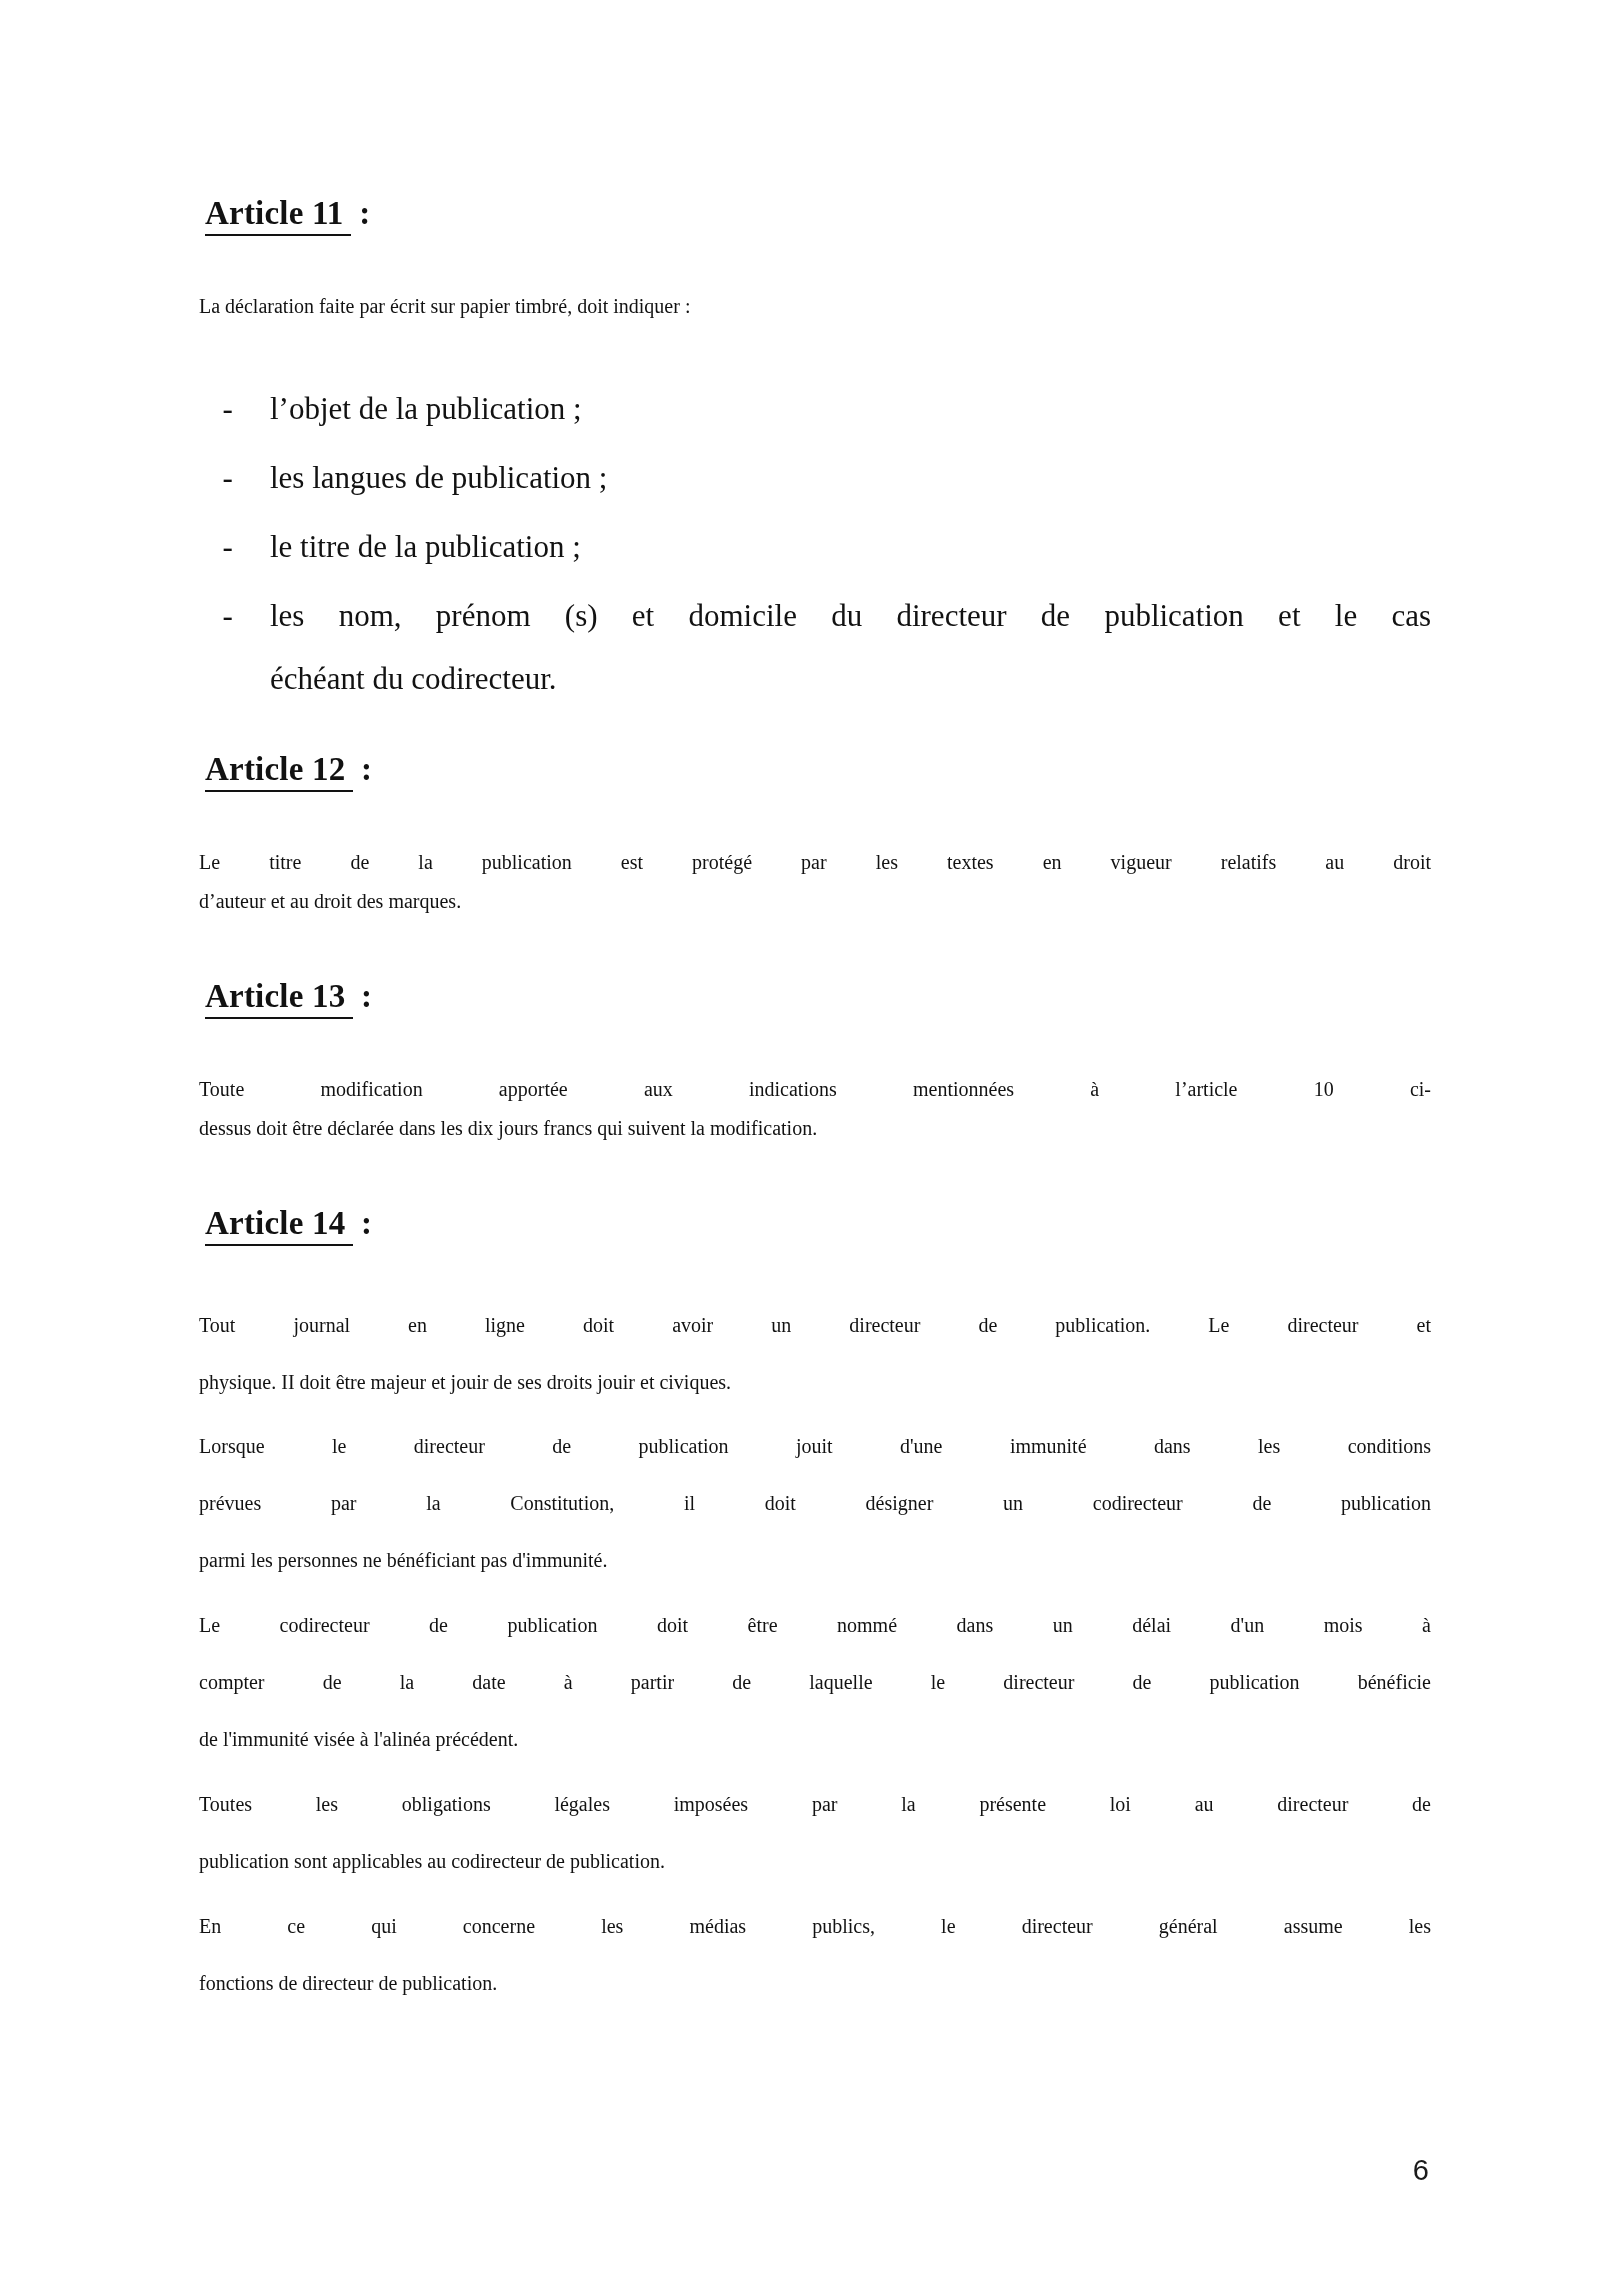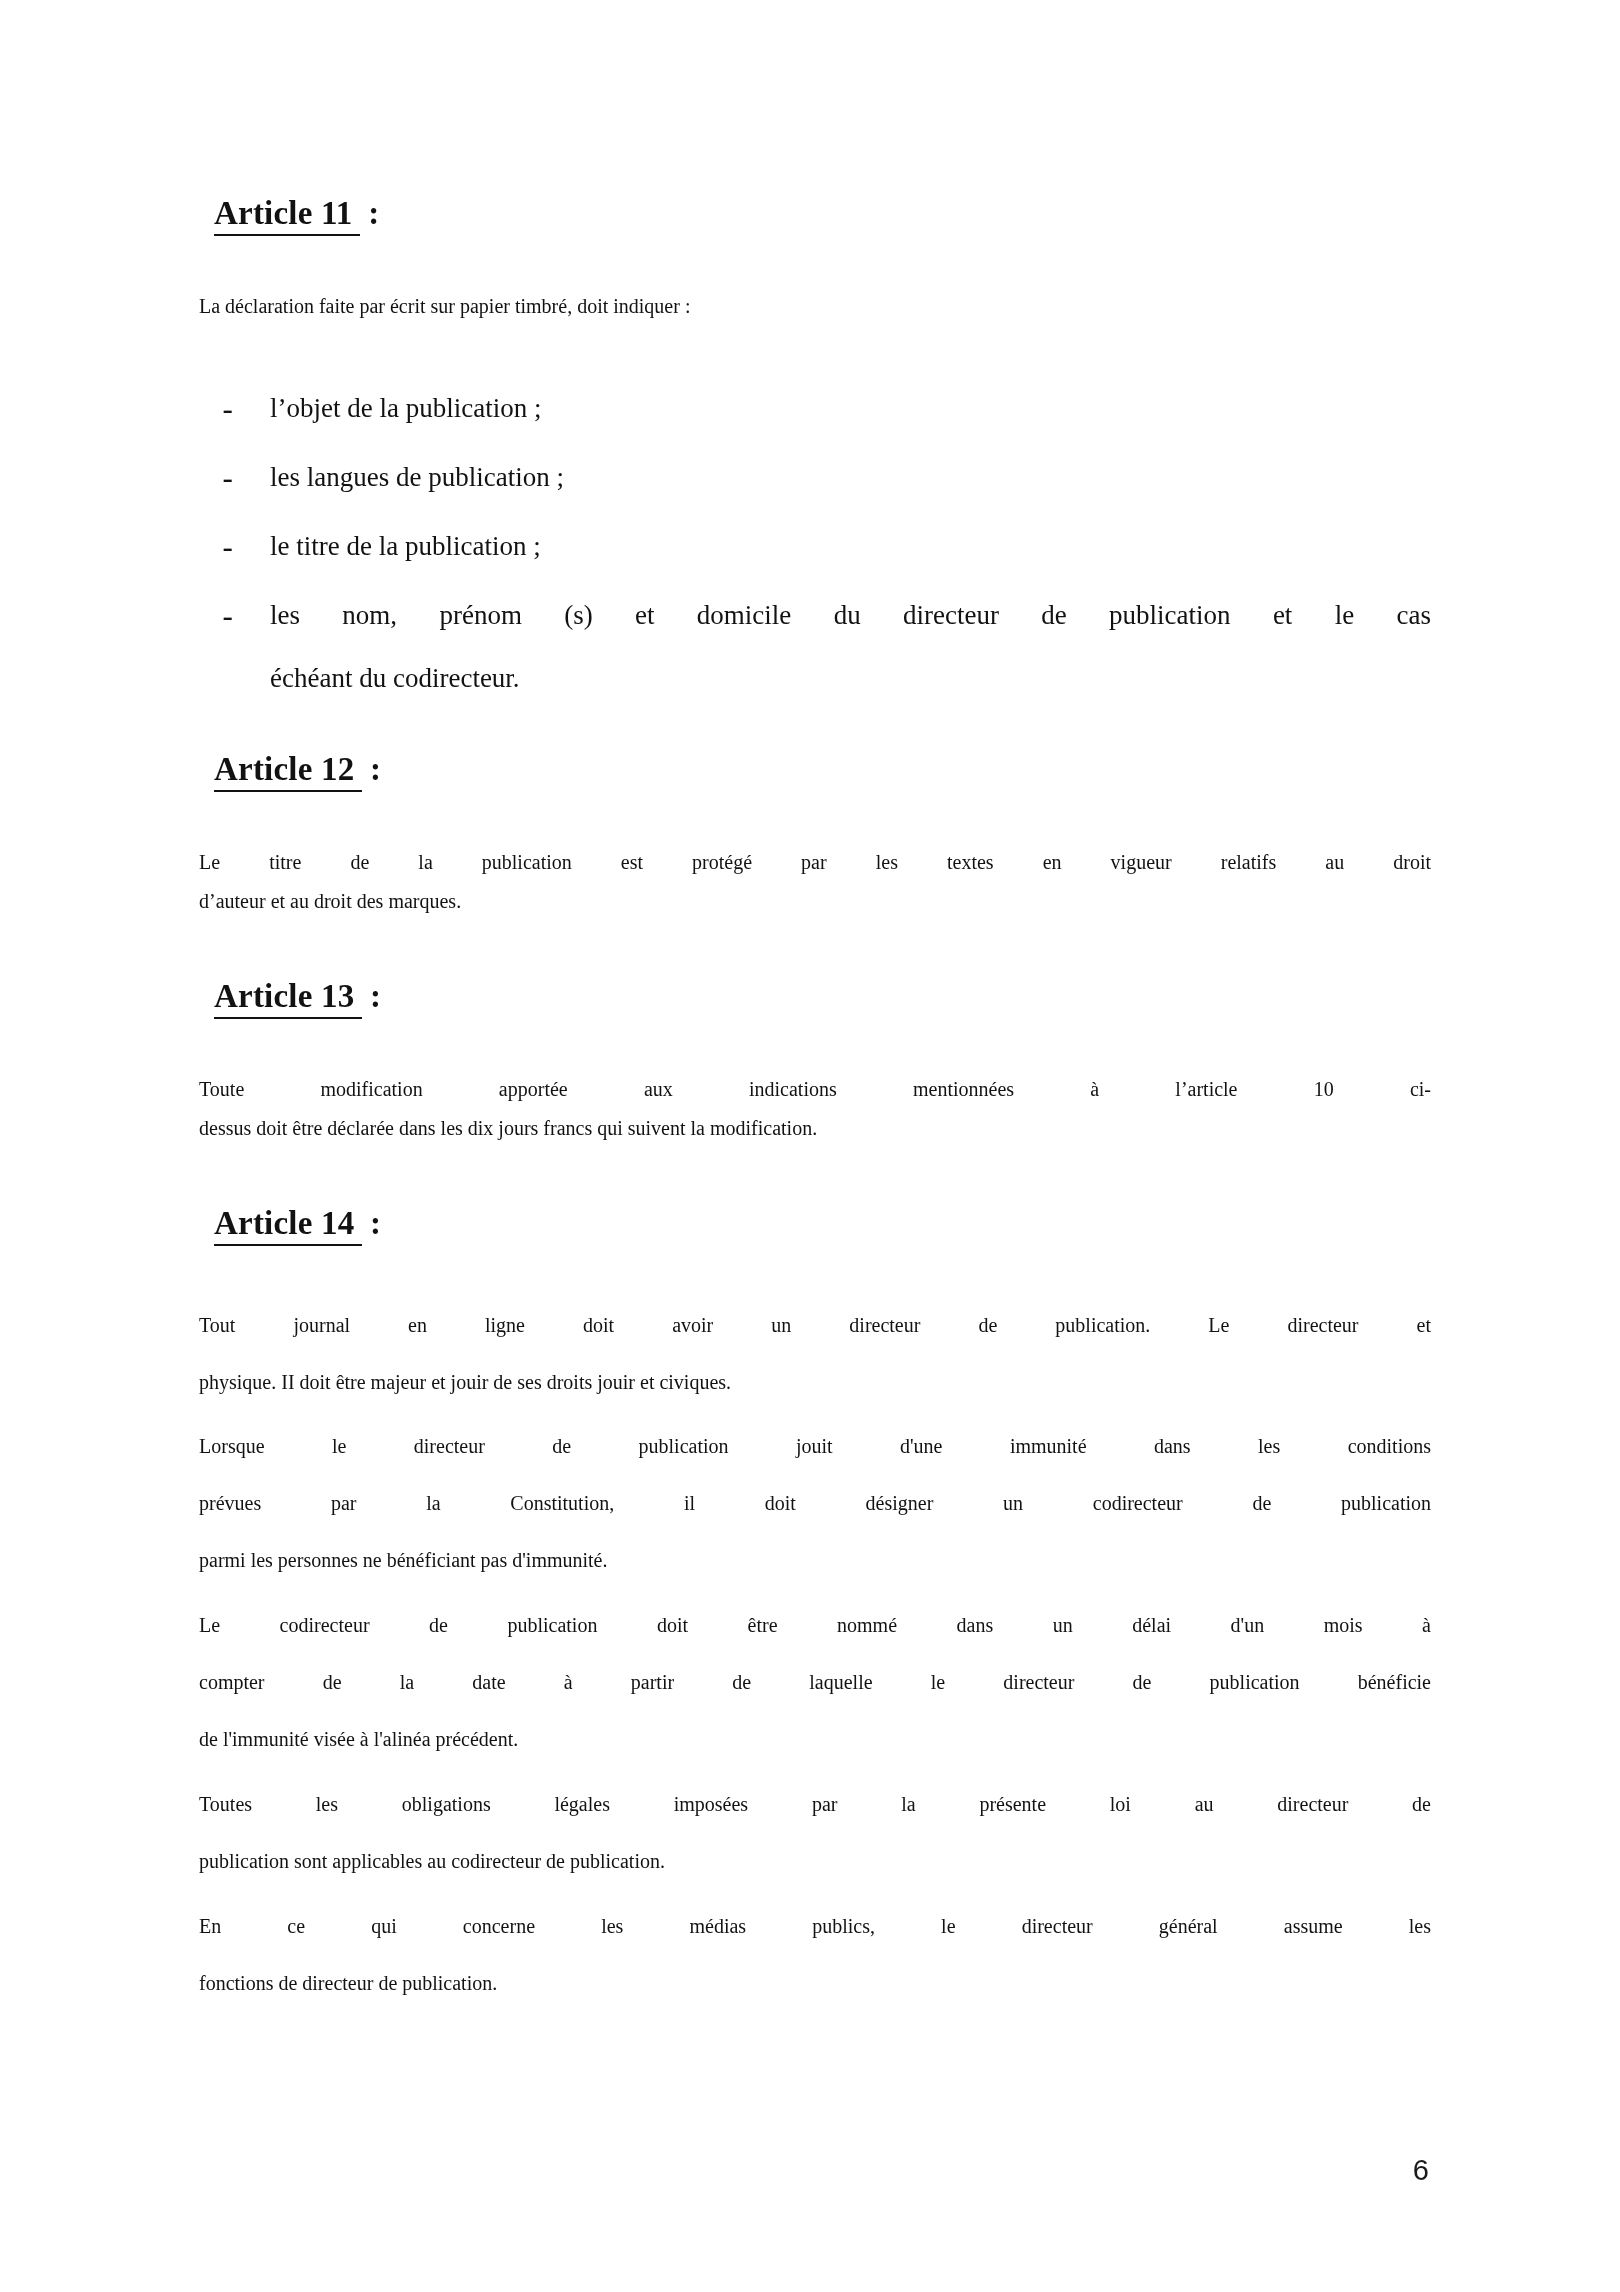--- a/index.html
+++ b/index.html
@@ -8,21 +8,21 @@
     width:1620px;height:2293px;
     background:#ffffff;
     color:#121212;
     font-family:"Liberation Serif","DejaVu Serif",serif;
     box-sizing:border-box;
     padding:193px 189px 0 199px;
     overflow:hidden;
   }
   .heading{
     font-size:33px;line-height:40px;font-weight:bold;
-    margin:0 0 51px 15px;letter-spacing:0.2px;
+    margin:0 0 51px 6px;letter-spacing:0.2px;
   }
   .heading .hu{
     display:inline-block;
     border-bottom:2.9px solid currentColor;
     padding:0 7.8px 1px 0;
   }
   .heading .colon{margin-left:7.8px;}
   .pline{
     font-size:20px;line-height:39px;margin:0;
   }
@@ -39,21 +39,21 @@
     position:relative;
     padding-left:71px;
     margin:0 0 5.9px 0;
   }
   .dash-list .marker{
     position:absolute;left:23.5px;top:0;
     font-size:31px;line-height:63px;
   }
   .dash-list .lline{
     display:block;
-    font-size:27px;line-height:63px;
+    font-size:31px;line-height:63px;
   }
   .pageno{
     position:absolute;
     top:2154px;right:191px;
     font-family:"Liberation Sans","DejaVu Sans",sans-serif;
     font-size:29px;line-height:33px;
     color:#1a1a1a;
   }
 </style>
 </head>

